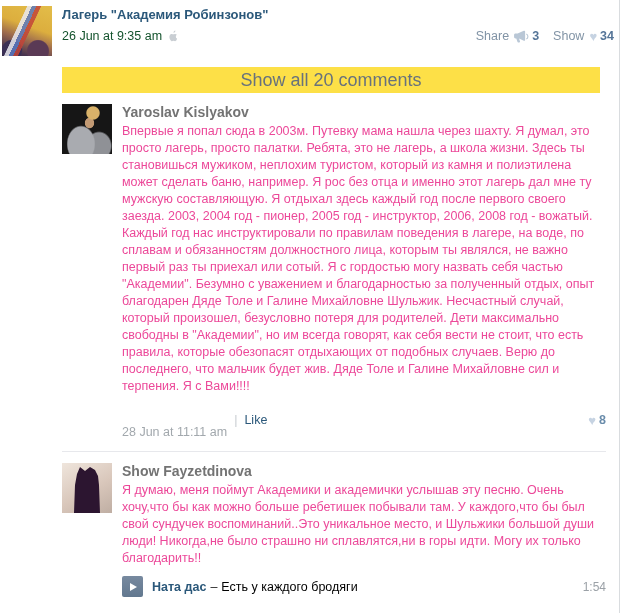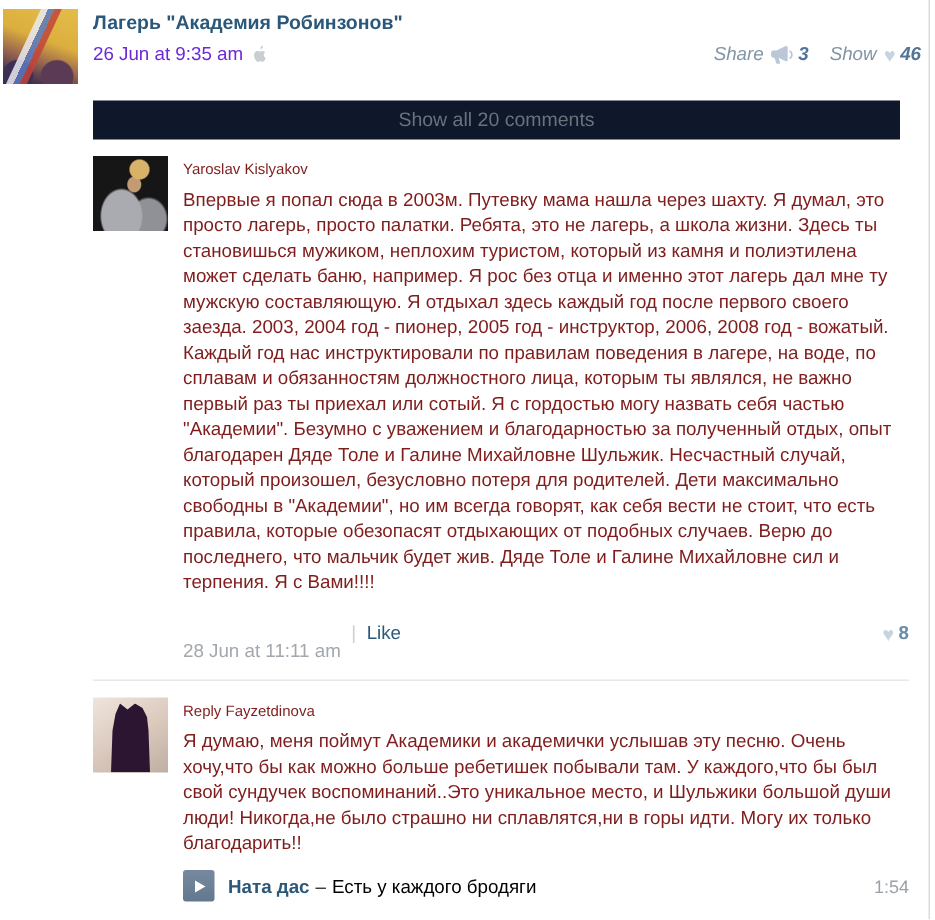--- a/index.html
+++ b/index.html
@@ -25,55 +25,55 @@
   }
   .post-avatar .flag {
     position:absolute; inset:0;
     background:linear-gradient(115deg, transparent 34%, #e9e9f0 35% 41%, #5b79c0 41% 47%, #c24438 47% 53%, transparent 54%);
     opacity:.85;
   }
   .post-main { margin-left:10px; width:552px; }
   .post-author { display:inline-block; color:#2b587a; font-weight:bold; font-size:13px; line-height:17px; }
   .post-text { margin-top:4px; font-size:13px; line-height:20px; color:#000; }
   .post-meta { margin-top:6px; display:flex; align-items:center; font-size:12.5px; }
-  .post-date { color:#6d28d9; }
+  .post-date { color:#14532d; }
   .apple { margin-left:6px; display:inline-flex; align-items:center; }
-  .meta-right { margin-left:auto; display:flex; align-items:center;font-style:italic; }
+  .meta-right { margin-left:auto; display:flex; align-items:center; }
   .action-label { color:#8294a6; }
   .meta-right .icon { margin:0 3px 0 5px; display:inline-flex; align-items:center; }
   .cnt { color:#557598; font-weight:bold; }
   .grp-gap { width:14px; }
   .heart { color:#c6d3e2; font-size:13px; line-height:1; }
 
   
   .showall {
     margin:11px 0 0 62px; width:538px; height:26px; line-height:26px;
-    text-align:center; background:#0f172a; color:#68727c; font-size:13px; cursor:pointer;
+    text-align:center; background:#fde047; color:#68727c; font-size:18px; cursor:pointer;
   }
 
   
   .comments { margin-left:62px; width:544px; }
   .comment { display:flex; padding-top:11px; }
   .c-avatar { width:50px; height:50px; flex:none; position:relative; overflow:hidden; cursor:pointer; }
   .av-yaroslav {
     background:
       radial-gradient(circle at 62% 18%, #d9b269 0 12%, transparent 14%),
       radial-gradient(ellipse at 55% 38%, #c29a74 0 11%, transparent 13%),
       radial-gradient(ellipse at 38% 80%, #a9abb0 0 30%, transparent 33%),
       radial-gradient(ellipse at 74% 84%, #8f9196 0 22%, transparent 25%),
       #161616;
   }
   .av-alina { background:linear-gradient(150deg, #efe5dc 0%, #d9c7bb 55%, #bfaea3 100%); }
   .av-alina .cat {
     position:absolute; inset:0; background:#2c1530;
     clip-path:polygon(30% 22%, 36% 8%, 46% 16%, 56% 8%, 66% 14%, 72% 26%, 74% 44%, 76% 100%, 24% 100%, 26% 44%);
   }
   .c-main { margin-left:10px; flex:1; min-width:0; }
-  .c-author { display:inline-block; color:#7f1d1d; font-size:10px; line-height:16px; }
-  .c-text { margin-top:3px; font-size:12.5px; line-height:17px; color:#7f1d1d; }
+  .c-author { display:inline-block; color:#737373; font-size:14px; line-height:16px;font-weight:bold; }
+  .c-text { margin-top:3px; font-size:12.5px; line-height:17px; color:#ec4899; }
   .c-footer { margin-top:6px; display:flex; align-items:center; font-size:12.5px; }
   .c-date { color:#a2a8ad;margin-top:24px; }
   .sep { margin:0 7px; color:#c9cdd1; }
   .reply-link { color:#2b587a; }
   .c-likes { margin-left:auto; display:flex; align-items:center; gap:3px; cursor:pointer; }
   .like-num { color:#6a8cab; font-weight:bold; font-size:12.5px; }
   .divider { height:1px; background:#e7e8ec; margin-top:12px; }
 
   
   .audio { display:flex; align-items:center; margin:9px 0 1px; cursor:pointer; }
@@ -111,21 +111,21 @@
           <span class="icon">
             <svg width="15" height="13" viewBox="0 0 16 14" aria-hidden="true">
                 <path d="M10.5.8 3.8 3.9H1.5C.7 3.9 0 4.6 0 5.4v2.2c0 .8.7 1.5 1.5 1.5h.9l1.2 3.6c.1.4.5.7.9.7h1.2c.5 0 .8-.5.7-.9l-1-3.3 5.1 2.4c.7.3 1.4-.2 1.4-.9V1.7c0-.7-.8-1.2-1.4-.9z" fill="#b9c7d6"></path>
                 <path d="M13.2 4.3c1 .4 1.7 1.5 1.7 2.7s-.7 2.3-1.7 2.7" stroke="#b9c7d6" stroke-width="1.2" fill="none"></path>
               </svg>
           </span>
           <span class="cnt">3</span>
           <span class="grp-gap"></span>
           <a class="action-label">Show</a>
           <span class="icon heart">♥</span>
-          <span class="cnt">46</span>
+          <span class="cnt">34</span>
         </div>
       </div>
     </div>
   </div>
 
   <div class="showall">Show all 20 comments</div>
 
   <div class="comments">
 
     <div class="comment">
@@ -145,21 +145,21 @@
       </div>
     </div>
 
     <div class="divider"></div>
 
     <div class="comment">
       <div class="c-avatar av-alina">
         <div class="cat"></div>
       </div>
       <div class="c-main">
-        <a class="c-author">Reply Fayzetdinova</a>
+        <a class="c-author">Show Fayzetdinova</a>
         <div class="c-text">Я думаю, меня поймут Академики и академички услышав эту песню. Очень хочу,что бы как можно больше ребетишек побывали там. У каждого,что бы был свой сундучек воспоминаний..Это уникальное место, и Шульжики большой души люди! Никогда,не было страшно ни сплавлятся,ни в горы идти. Могу их только благодарить!!</div>
 
         <div class="audio">
           <div class="play-btn">
             <div class="play-tri"></div>
           </div>
           <a class="audio-artist">Ната дас</a>
           <span class="audio-dash">–</span>
           <span class="audio-title">Есть у каждого бродяги</span>
           <span class="audio-dur">1:54</span>

